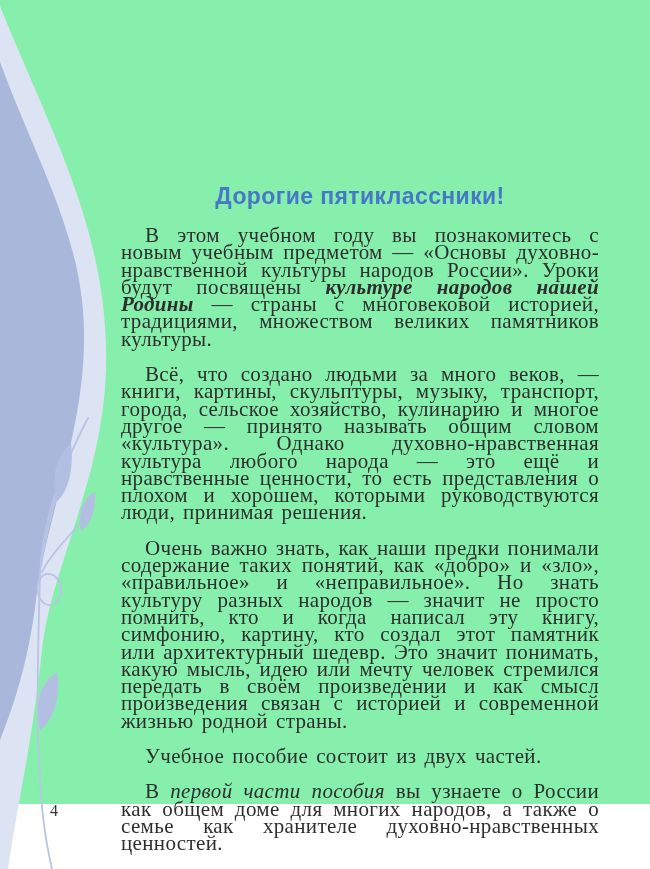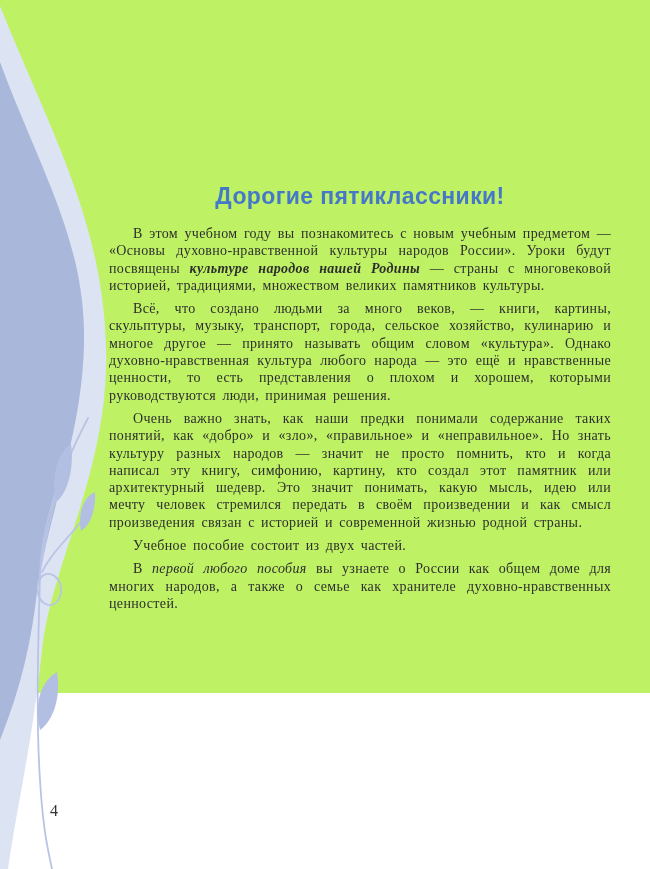--- a/index.html
+++ b/index.html
@@ -8,37 +8,37 @@
     --decor-dark:#a9b7db;
     --decor-light:#dce3f3;
     --vine:#b9c4e5;
     --leaf:#b2bfe2;
   }
   html,body{margin:0;padding:0;}
   body{
     width:650px;height:869px;background:#ffffff;overflow:hidden;
     font-family:"Liberation Serif", serif;
   }
-  .page{position:relative;width:650px;height:693px;background:#bef264;}
+  .page{position:relative;width:650px;height:804px;background:#86efac;}
   .decor{position:absolute;left:0;top:0;pointer-events:none;}
   .content{position:absolute;left:103px;top:183px;width:514px;}
   .page-title{
     font-family:"Liberation Sans", sans-serif;
     font-weight:bold;
     font-size:23px;
     line-height:26px;
     letter-spacing:0.4px;
     color:var(--heading-blue);
     text-align:center;
     margin:0 0 16px 0;
   }
   .body-text p{
-    margin:6px;
+    margin:18px;
     text-indent:24px;
-    font-size:14px;
+    font-size:21px;
     line-height:17.3px;
     text-align:justify;
     letter-spacing:0.35px;
     word-spacing:2.5px;
     color:var(--body-text);
   }
   .seg-bi{font-weight:bold;font-style:italic;}
   .seg-i{font-style:italic;}
   .page-number{
     position:absolute;
@@ -68,19 +68,19 @@
     </g>
   </svg>
 
   <div class="content">
     <h1 class="page-title">Дорогие пятиклассники!</h1>
     <div class="body-text" id="paragraphs">
         <p><span>В этом учебном году вы познакомитесь с новым учебным предметом — «Основы духовно-нравственной культуры народов России». Уроки будут посвящены </span><span class="seg-bi">культуре народов нашей Родины</span><span> — страны с многовековой историей, традициями, множеством великих памятников культуры.</span></p>
         <p><span>Всё, что создано людьми за много веков, — книги, картины, скульптуры, музыку, транспорт, города, сельское хозяйство, кулинарию и многое другое — принято называть общим словом «культура». Однако духовно-нравственная культура любого народа — это ещё и нравственные ценности, то есть представления о плохом и хорошем, которыми руководствуются люди, принимая решения.</span></p>
         <p><span>Очень важно знать, как наши предки понимали содержание таких понятий, как «добро» и «зло», «правильное» и «неправильное». Но знать культуру разных народов — значит не просто помнить, кто и когда написал эту книгу, симфонию, картину, кто создал этот памятник или архитектурный шедевр. Это значит понимать, какую мысль, идею или мечту человек стремился передать в своём произведении и как смысл произведения связан с историей и современной жизнью родной страны.</span></p>
         <p><span>Учебное пособие состоит из двух частей.</span></p>
-        <p><span>В </span><span class="seg-i">первой любого пособия</span><span> вы узнаете о России как общем доме для многих народов, а также о семье как хранителе духовно-нравственных ценностей.</span></p>
+        <p><span>В </span><span class="seg-i">первой части пособия</span><span> вы узнаете о России как общем доме для многих народов, а также о семье как хранителе духовно-нравственных ценностей.</span></p>
       </div>
   </div>
 
   <div class="page-number">4</div>
 
 </div>
 
 </body></html>

